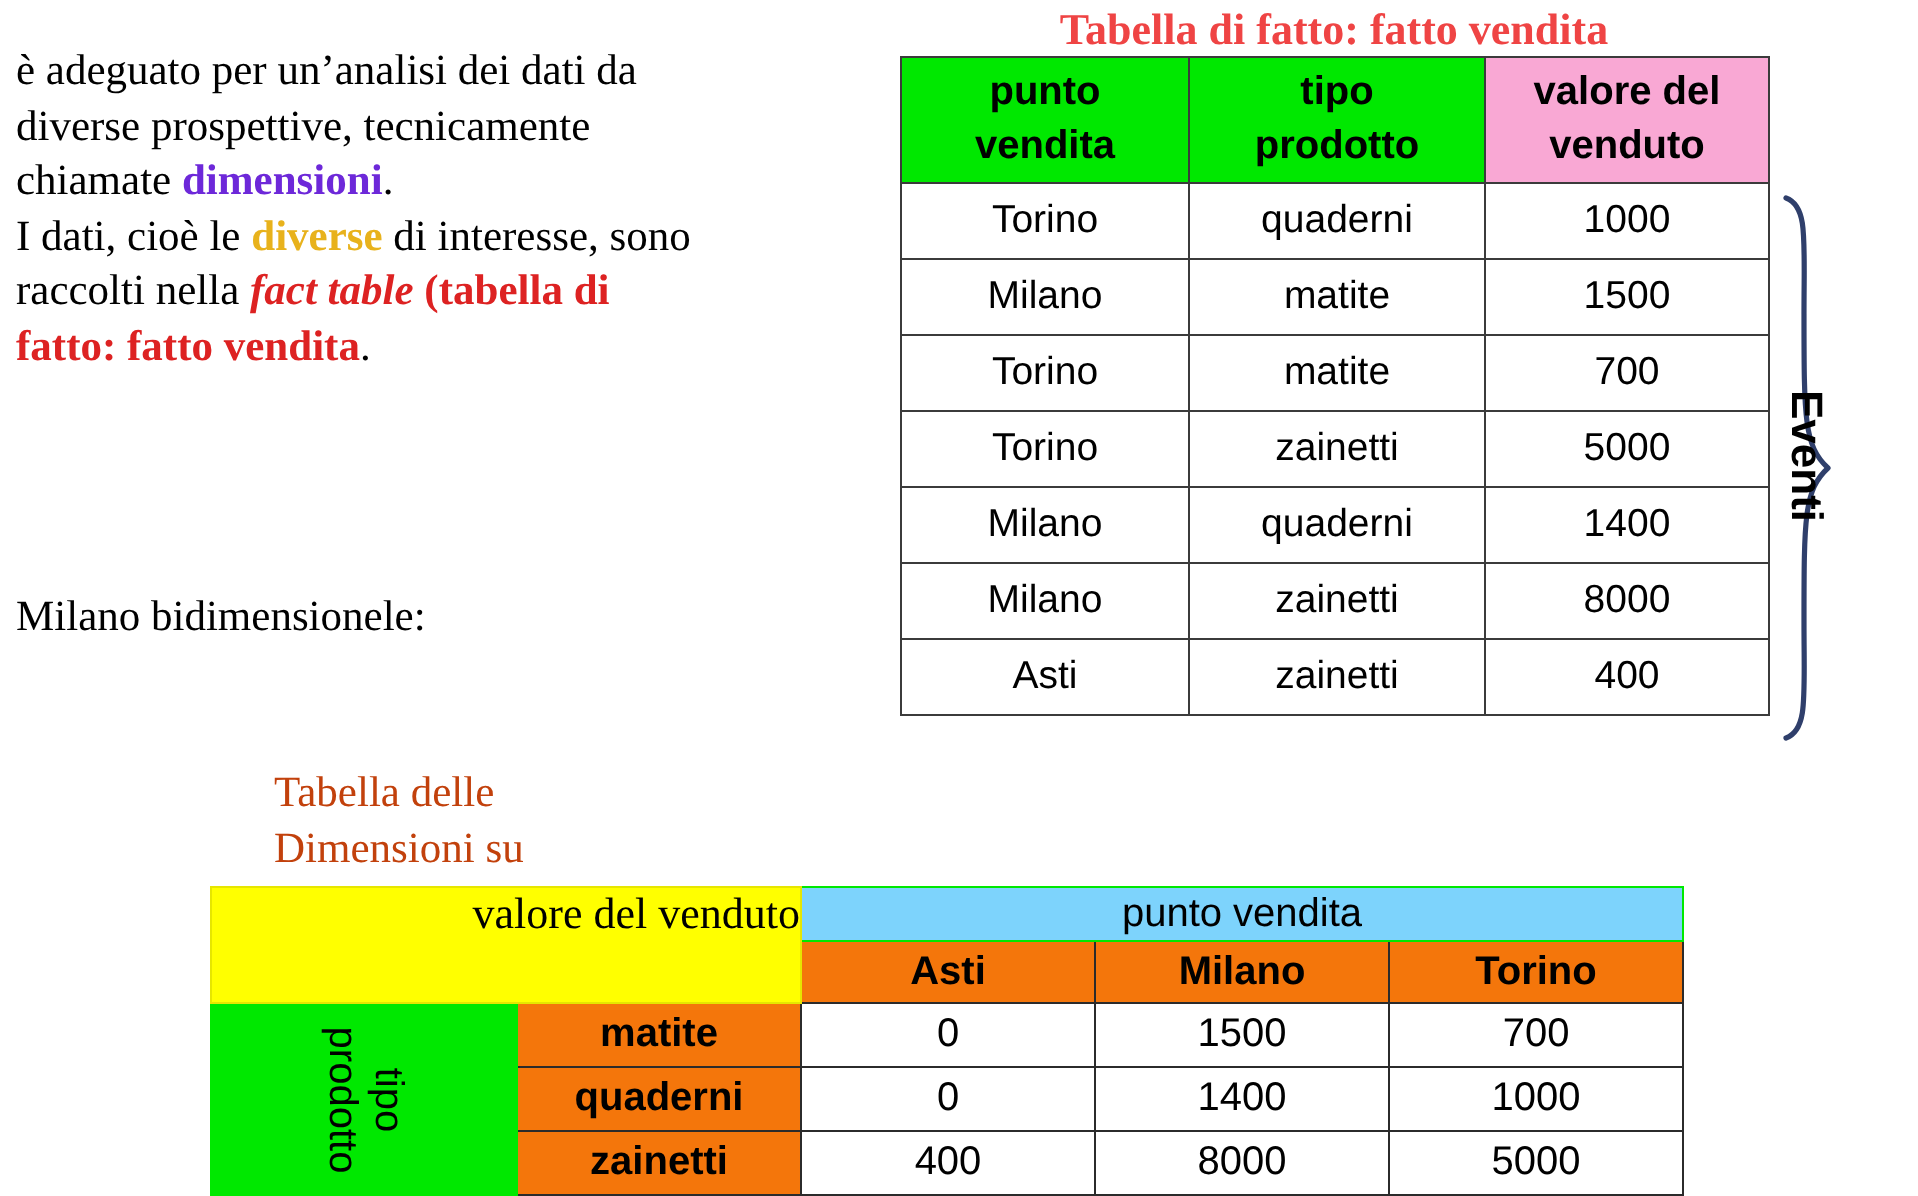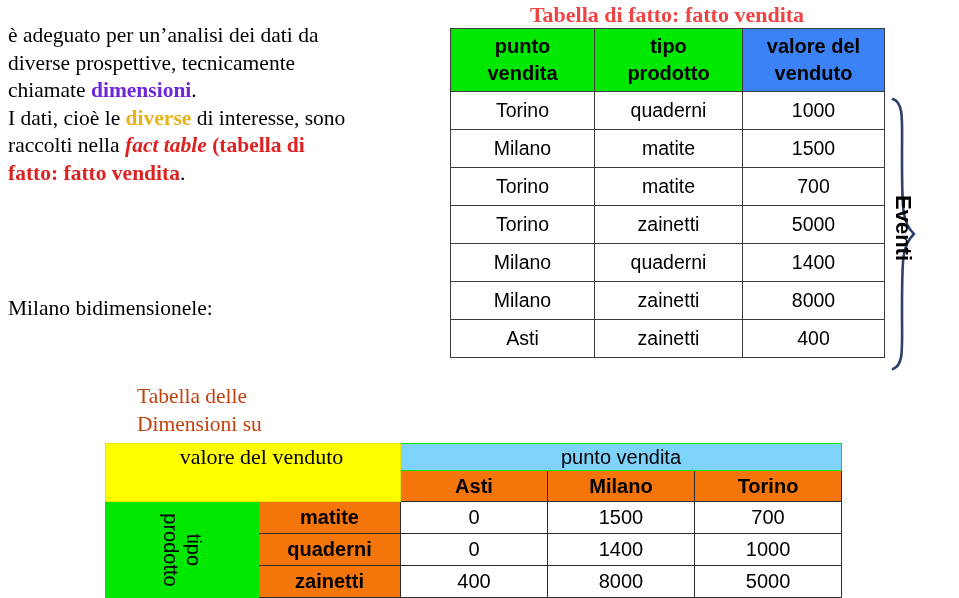--- a/index.html
+++ b/index.html
@@ -77,21 +77,21 @@
     height: 37px;
     vertical-align: middle;
   }
   #fact-table th {
     font-weight: bold;
     height: 62px;
     line-height: 27px;
     font-size: 20px;
   }
   #fact-table th.hdr-green  { background: #00E800; }
-  #fact-table th.hdr-yellow { background: #3b82f6; }
+  #fact-table th.hdr-yellow { background: #f9a8d4; }
 
   
   #eventi-brace {
     position: absolute;
     left: 890px;
     top: 97px;
     width: 26px;
     height: 275px;
   }
   #eventi-label {
@@ -146,21 +146,21 @@
     vertical-align: middle;
     font-size: 20px;
     color: #000000;
   }
   #pivot-table td.corner-yellow {
     background: #FFFF00;
     border: 1.5px solid #e6e600;
     font-family: "Liberation Serif", serif;
     font-size: 22px;
     font-weight: normal;
-    text-align: center;
+    text-align: right;
     padding-left: 17px;
     vertical-align: top;
     height: 56px;
   }
   #pivot-table td.dim-green {
     background: #7dd3fc;
     border: 1.5px solid #00E800;
     font-family: "Liberation Sans", sans-serif;
     font-size: 20px;
     font-weight: normal;

